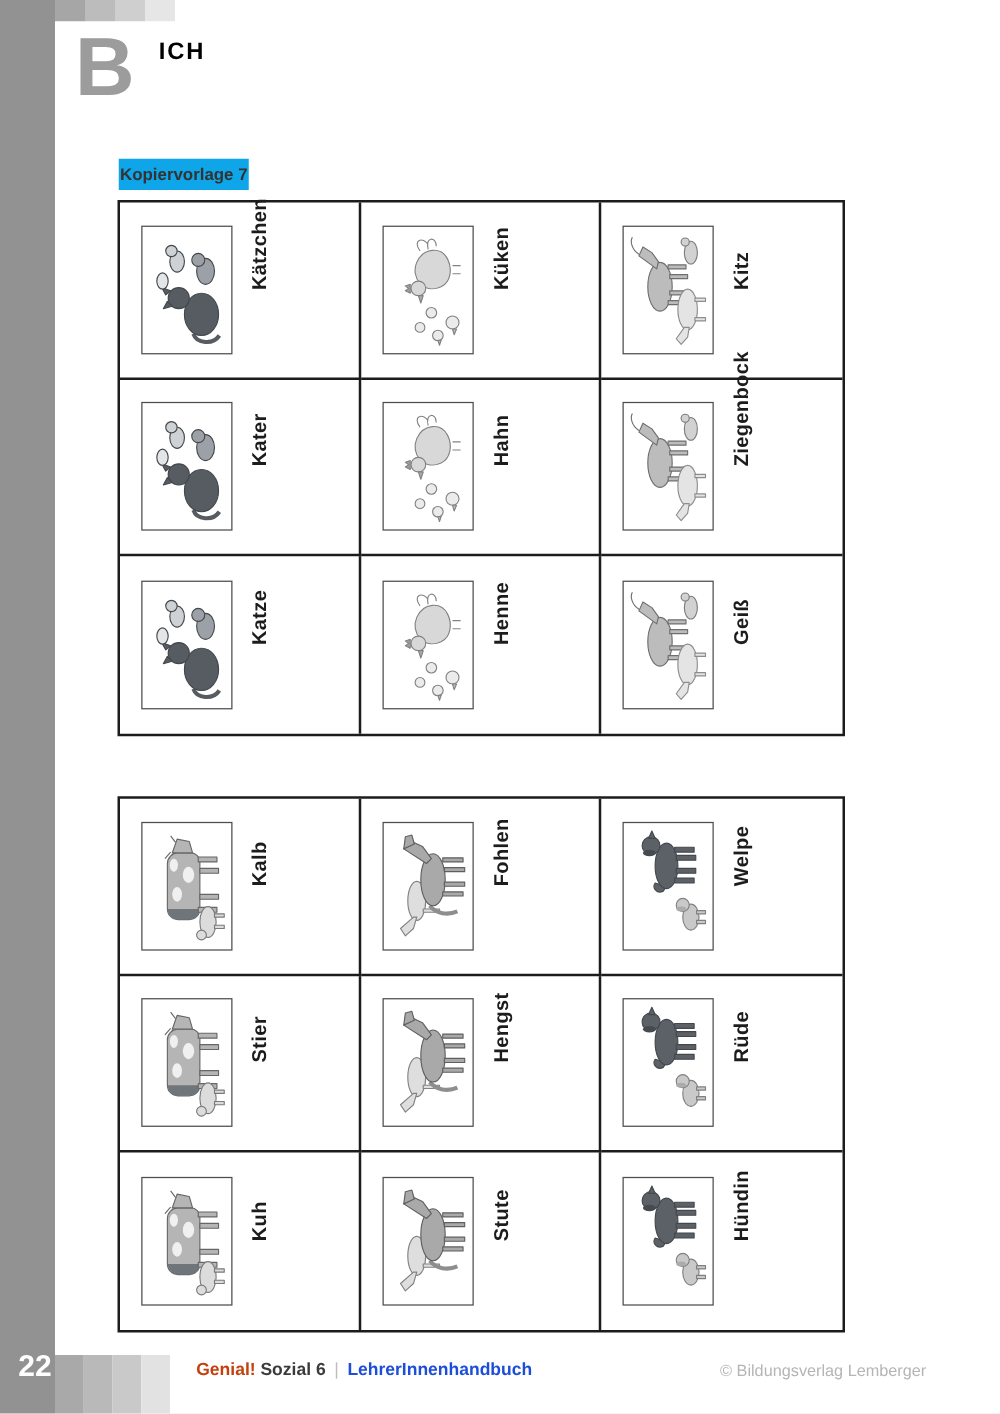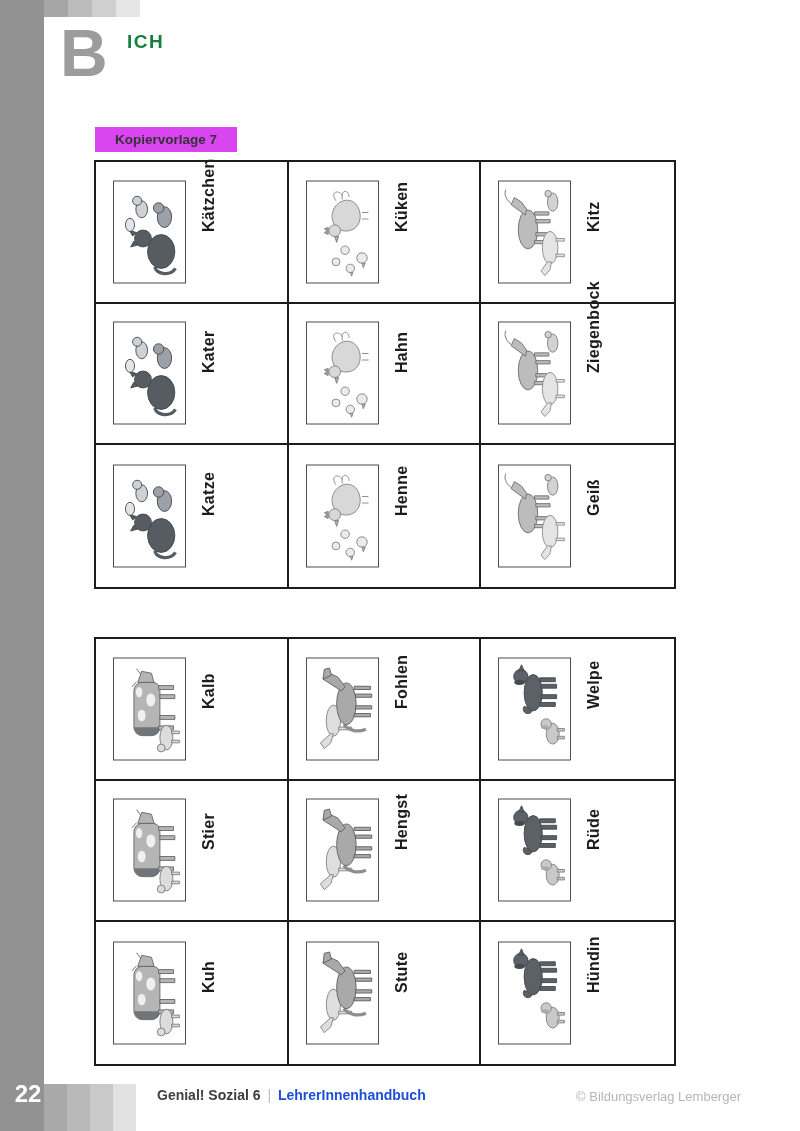--- a/index.html
+++ b/index.html
@@ -8,45 +8,45 @@
   
   .sidebar{position:absolute;left:0;top:0;width:44px;height:1131px;background:#929292;}
   .grad-top{position:absolute;left:44px;top:0;height:17px;display:flex;}
   .grad-top .gb{width:24px;height:17px;}
   .grad-bottom{position:absolute;left:44px;top:1084px;height:47px;display:flex;}
   .grad-bottom .gb{width:23px;height:47px;}
   
   .section-letter{position:absolute;left:60px;top:20px;font-size:66px;font-weight:bold;
         color:#9c9c9c;line-height:1;}
   .kicker{position:absolute;left:127px;top:31px;font-size:19px;font-weight:bold;
-        color:#15803d;letter-spacing:1.5px;}
+        color:#000000;letter-spacing:1.5px;}
   .lesson-title{position:absolute;left:127px;top:52px;font-size:26px;color:#3f3f3f;
         letter-spacing:.3px;white-space:nowrap;}
-  .kopiervorlage{position:absolute;left:95px;top:127px;background:#d946ef;color:#333333;
-        font-size:13.5px;font-weight:bold;padding:5px 20px;}
+  .kopiervorlage{position:absolute;left:95px;top:127px;background:#0ea5e9;color:#333333;
+        font-size:13.5px;font-weight:bold;padding:5px 1px;}
   
   .anim-table{position:absolute;left:94px;width:582px;height:429px;border:2px solid #1c1c1c;
         display:grid;grid-template-columns:repeat(3,1fr);grid-template-rows:repeat(3,1fr);
         background:#fff;box-sizing:border-box;}
   #table1{top:160px;} #table2{top:637px;}
   .cell{position:relative;border-right:2px solid #1c1c1c;border-bottom:2px solid #1c1c1c;}
   .cell:nth-child(3n){border-right:none;}
   .cell:nth-child(n+7){border-bottom:none;}
   .img-box{position:absolute;left:17px;top:50%;transform:translateY(-50%);width:71px;height:101px;
         border:1px solid #4d4d4d;background:#fff;display:flex;align-items:center;justify-content:center;
         overflow:hidden;}
   .img-box svg{width:95px;height:65px;transform:rotate(-90deg);flex-shrink:0;}
   .label-anchor{position:absolute;left:113px;top:50%;width:0;height:0;}
   .label-anchor span{display:block;transform:translate(-50%,-50%) rotate(-90deg);white-space:nowrap;
         font-weight:bold;font-size:16px;color:#1c1c1c;letter-spacing:.3px;}
   
   .page-num{position:absolute;left:0;top:1080px;width:56px;text-align:center;color:#ffffff;
         font-weight:bold;font-size:24px;}
   .book-info{position:absolute;left:157px;top:1087px;font-size:14px;font-weight:bold;white-space:nowrap;}
-  .book-info .series{color:#404040;}
+  .book-info .series{color:#c2410c;}
   .book-info .volume{color:#3b3b3b;}
   .book-info .sep{color:#bdbdbd;font-weight:normal;padding:0 3px;}
   .book-info .book{color:#1d4ed8;}
   .copyright{position:absolute;right:59px;top:1089px;font-size:13px;color:#b5b5b5;margin-left:20px;}
 </style>
 </head>
 <body>
 
 <div class="page">
 

